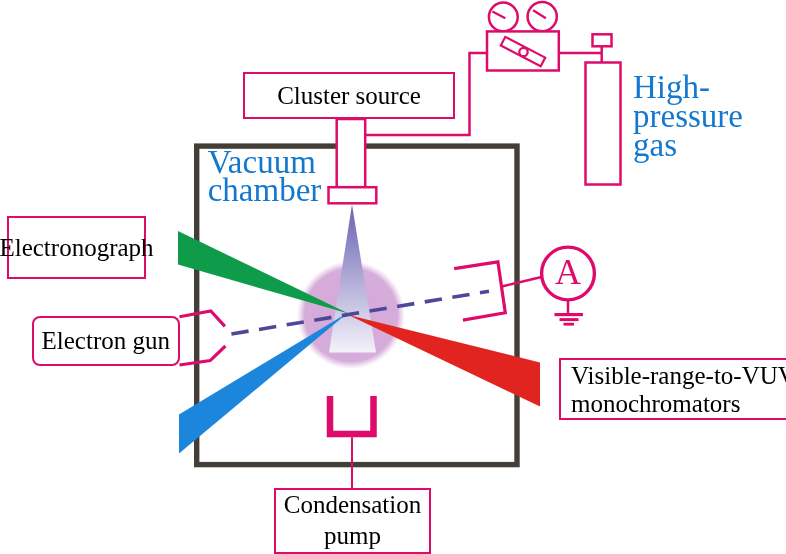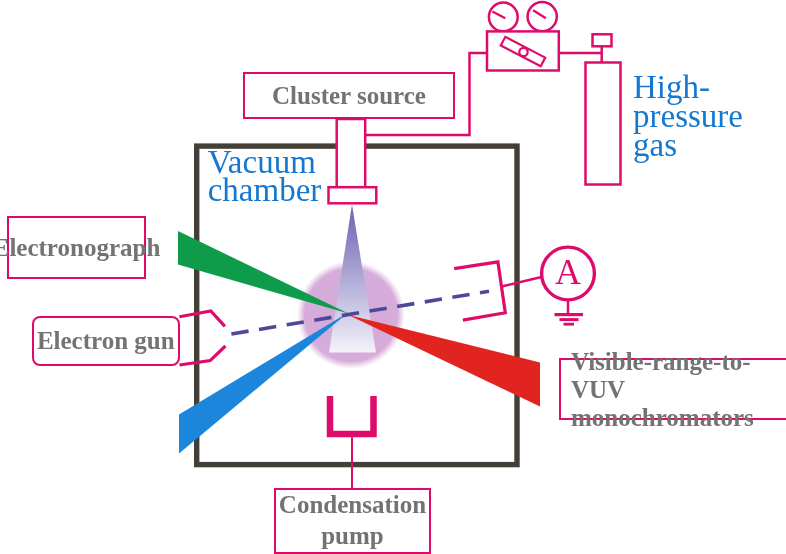--- a/index.html
+++ b/index.html
@@ -1,21 +1,21 @@
 <!DOCTYPE html>
 <html><head>
 <meta charset="utf-8">
 <style>
 html,body{margin:0;padding:0;background:#fff;}
 #c{position:relative;width:786px;height:554px;background:#fff;overflow:hidden;
    font-family:"Liberation Serif",serif;}
 svg{position:absolute;left:0;top:0;}
 .box{position:absolute;border:2.4px solid #DF0B6A;background:#fff;box-sizing:border-box;
      display:flex;align-items:center;justify-content:center;
-     color:#737373;font-size:25px;line-height:28px;text-align:center;font-weight:bold;}
+     color:#000000;font-size:25px;line-height:28px;text-align:center;}
 .txt{position:absolute;color:#1478CE;font-size:33px;line-height:28px;white-space:nowrap;}
 </style>
 </head>
 <body>
 <div id="c">
 <svg width="786" height="554" viewBox="0 0 786 554">
   <defs>
     <linearGradient id="cone" x1="0" y1="0" x2="0" y2="1">
       <stop offset="0" stop-color="#6C65AA"></stop>
       <stop offset="0.25" stop-color="#8A84C4"></stop>

